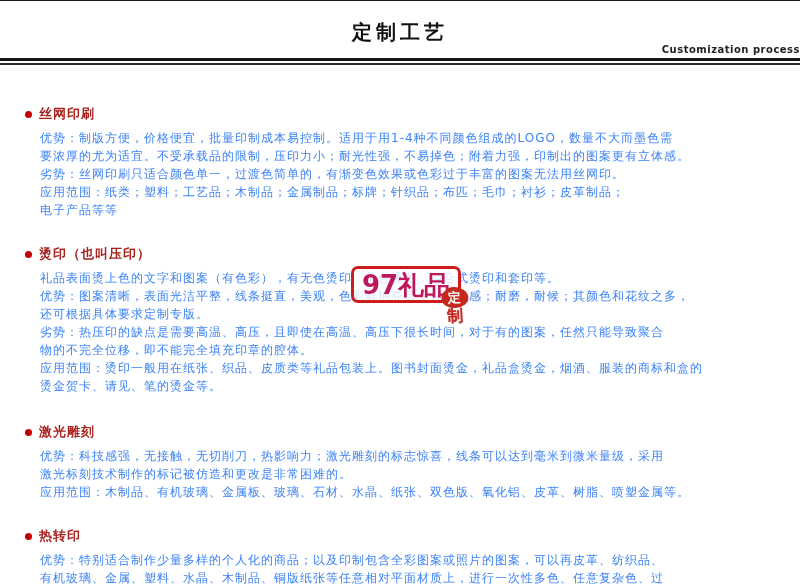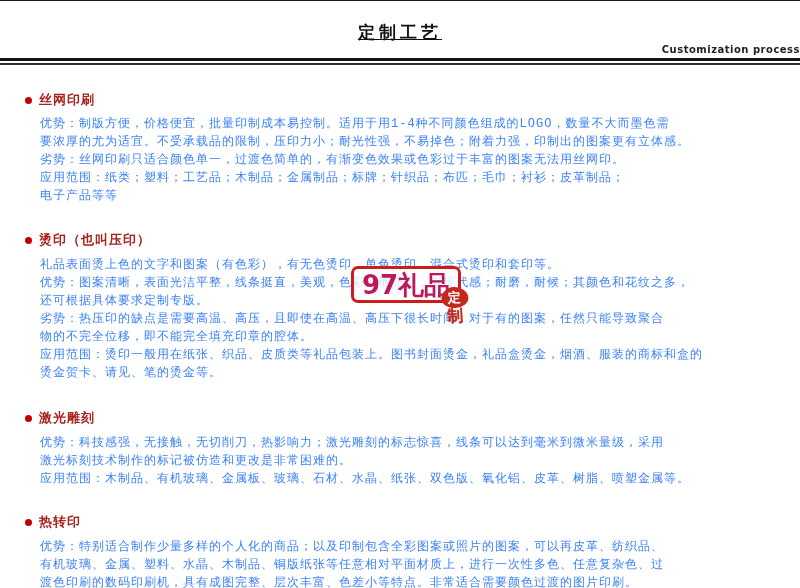--- a/index.html
+++ b/index.html
@@ -3,33 +3,33 @@
 <meta charset="utf-8">
 <style>
   html,body{margin:0;padding:0;background:#ffffff;}
   body{
     width:800px;height:588px;position:relative;overflow:hidden;
     font-family:"DejaVu Sans","Liberation Sans",sans-serif;
     -webkit-font-smoothing:antialiased;
   }
   .top-line{height:1px;background:#1a1a1a;width:100%;}
   .page-title{
-    text-align:center;margin-top:20px;font-size:17px;font-weight:bold;
-    color:#111;letter-spacing:4px;line-height:22px;text-decoration:underline;
+    text-align:center;margin-top:20px;font-size:20px;font-weight:bold;
+    color:#111;letter-spacing:4px;line-height:22px;
   }
   .page-subtitle{
     text-align:right;font-size:10px;font-weight:bold;
     color:#222;letter-spacing:0.5px;margin-top:1px;
   }
   .double-rule{margin-top:3px;}
   .double-rule .r1{height:3px;background:#151515;}
   .double-rule .r2{height:2px;background:#2e2e2e;margin-top:2px;}
   .content{padding-left:25px;padding-right:18px;}
   .section{margin-top:26px;}
-  .section.first{margin-top:26px;font-family:Liberation Mono, monospace;}
+  .section.first{margin-top:40px;}
   .section.last{margin-top:28px;}
   .section-heading{display:flex;align-items:center;}
   .bullet{
     width:7px;height:7px;border-radius:50%;background:#c00000;
     margin-right:7px;flex:0 0 auto;
   }
   .heading-text{
     color:#a8221e;font-size:13px;font-weight:bold;letter-spacing:1px;
   }
   .section-body{

